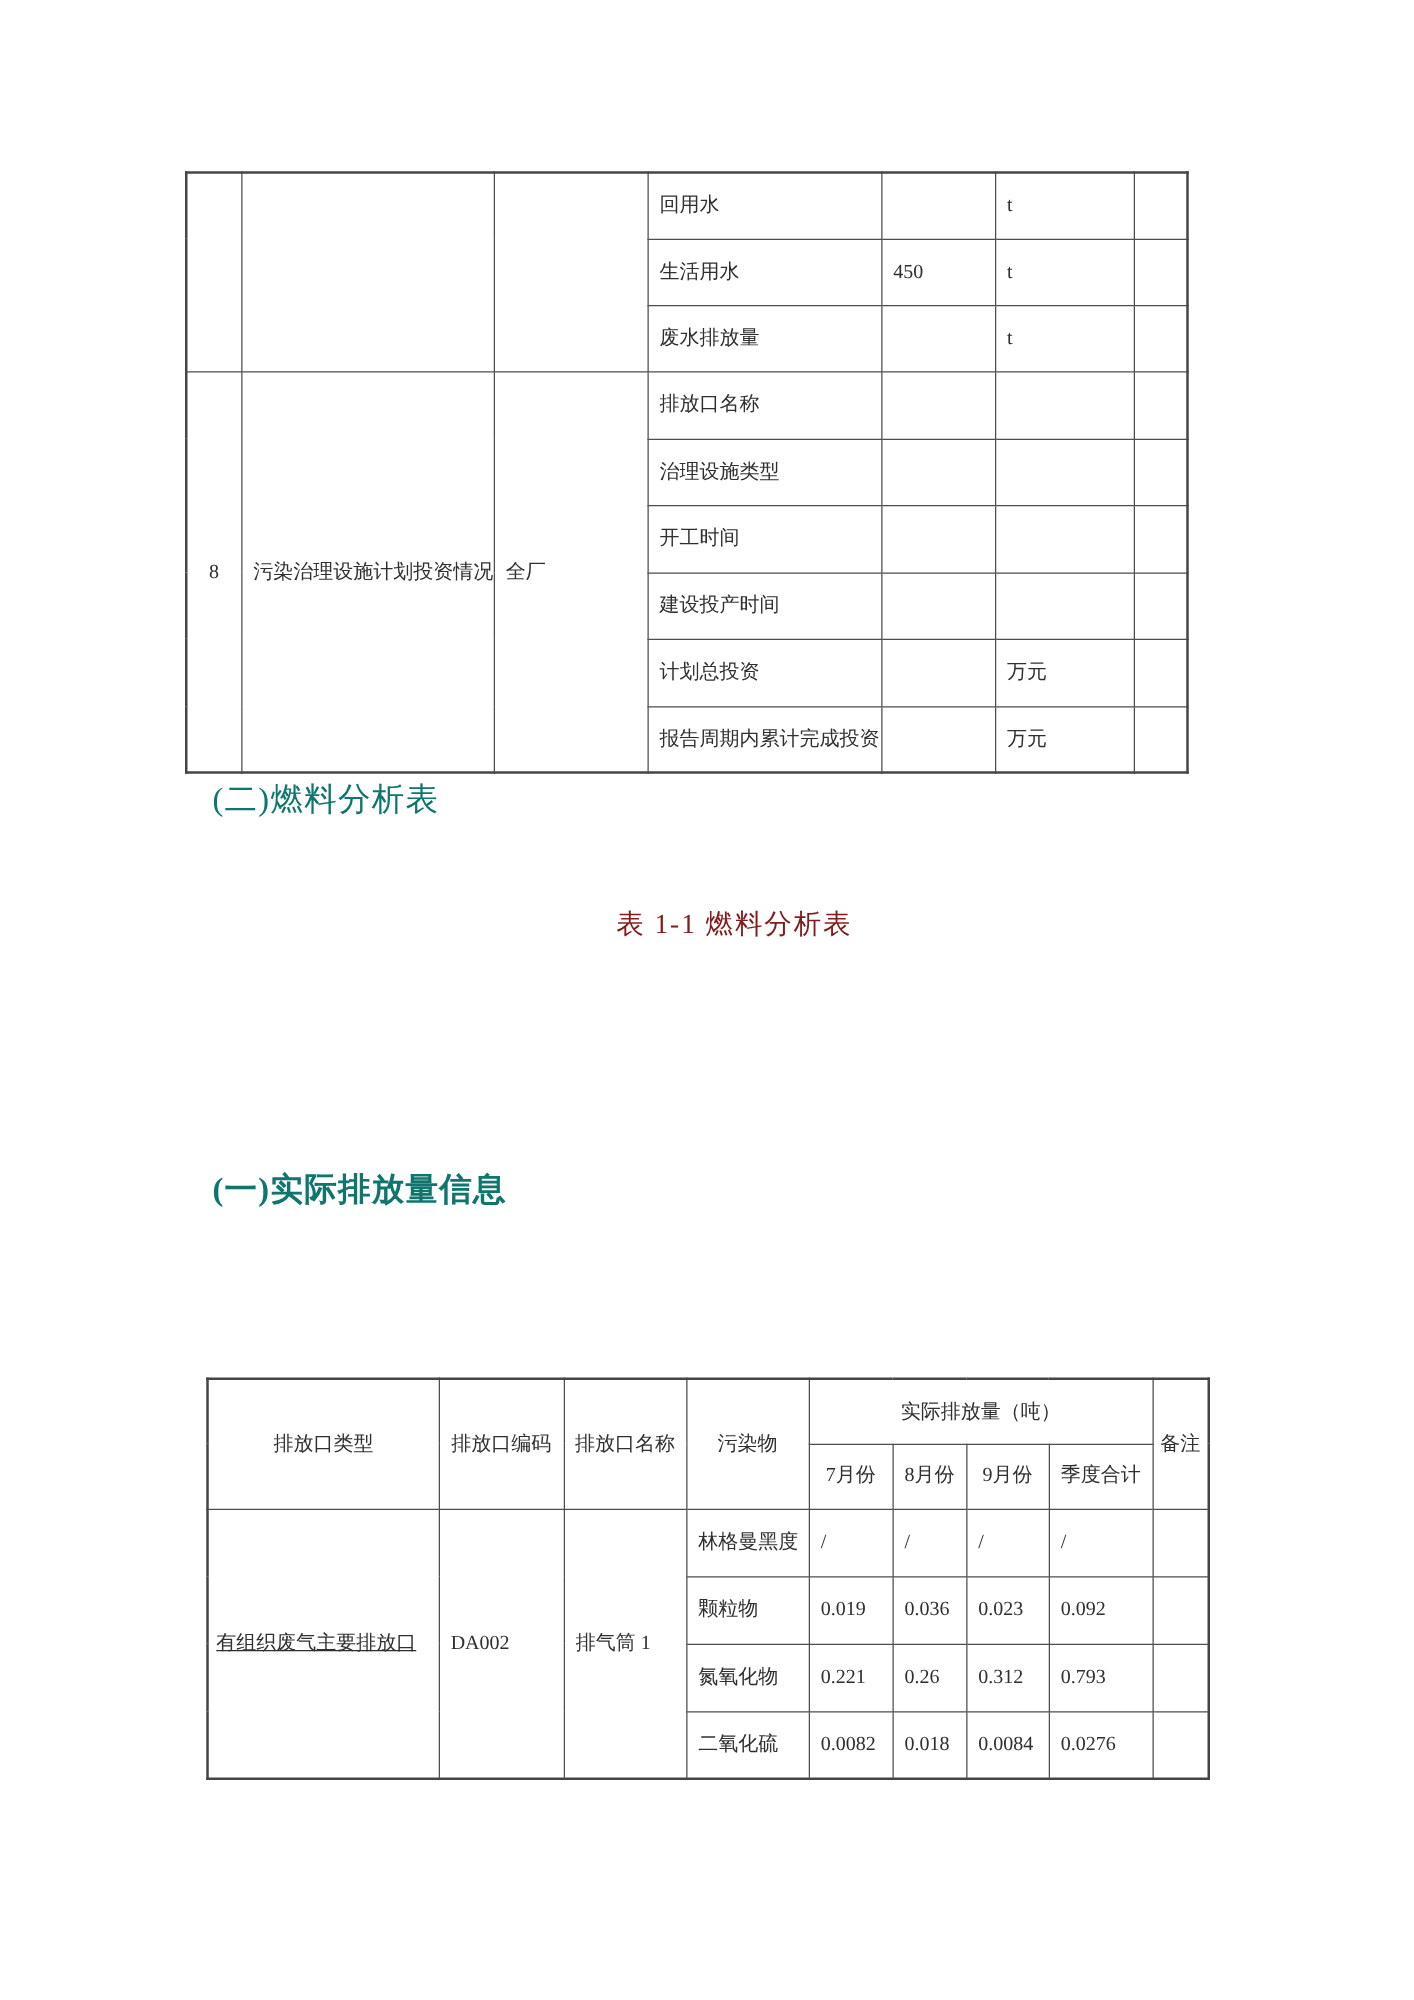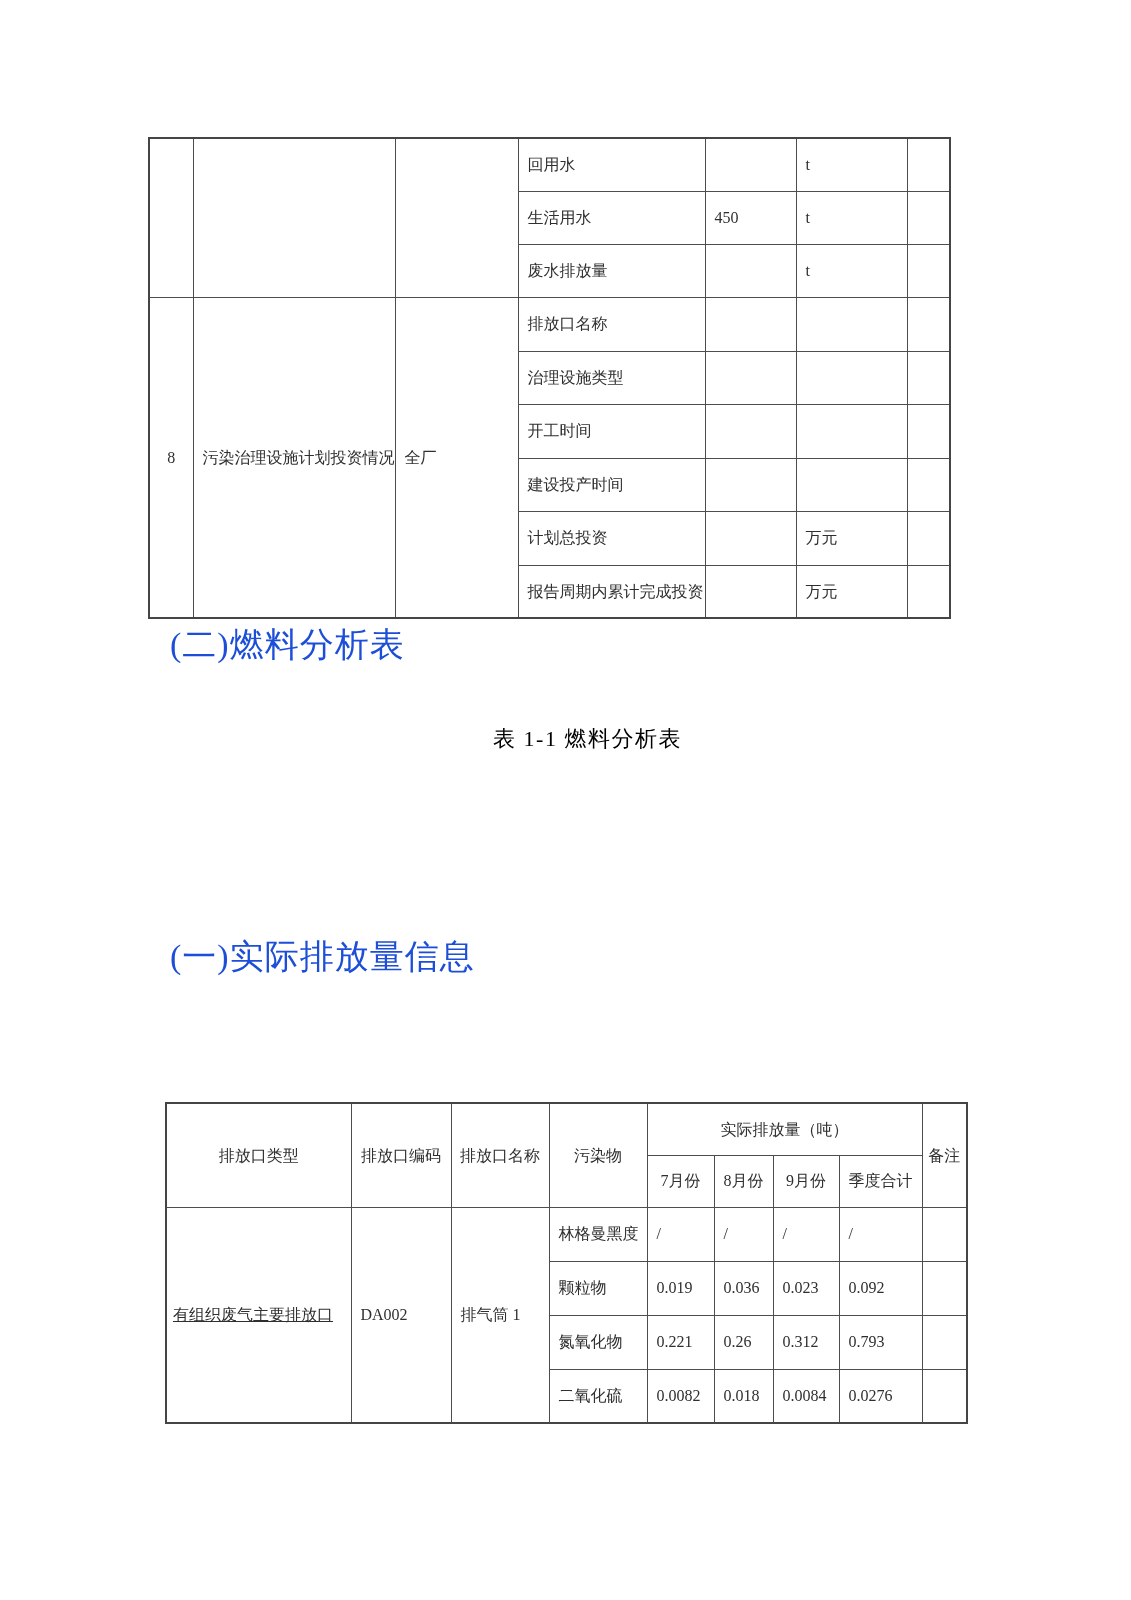--- a/index.html
+++ b/index.html
@@ -9,30 +9,30 @@
     color:#2f2f2f; overflow:hidden;
   }
   table { border-collapse:collapse; table-layout:fixed; position:absolute; border:2px solid #454545; }
   td {
     border:1px solid #4d4d4d; font-size:16px; vertical-align:middle;
     padding:0 2px 0 9px; white-space:nowrap; overflow:hidden; line-height:1.2;
   }
   td.ctr { text-align:center; padding:0 1px; }
   td.pad6 { padding-left:6px;text-decoration:underline; }
   .heading2 {
-    position:absolute; left:170px; font-size:34px; letter-spacing:1px;
-    color:#1d4ed8;
+    position:absolute; left:170px; font-size:26px; letter-spacing:1px;
+    color:#0f766e;
   }
   .chapter {
     position:absolute; left:170px; top:861px; font-size:31px; font-weight:bold;
     letter-spacing:6px; color:#1f1f1f; line-height:38px;
   }
   .caption {
     position:absolute; left:186px; width:803px; text-align:center;
-    font-size:22px; letter-spacing:1.5px; color:#000000;
+    font-size:22px; letter-spacing:1.5px; color:#7f1d1d;
   }
 </style>
 </head>
 <body>
 
 <div class="page">
 
   <table style="left:148px; top:137px; width:801px;">
     <colgroup>
       <col style="width:44px">
@@ -106,21 +106,21 @@
     </tr>
   </tbody>
     </table>
 
   <div class="heading2" style="top:622px;">(二)燃料分析表</div>
 
   <div class="caption" style="top:724px;">表 1-1 燃料分析表</div>
 
 
 
-  <div class="heading2" style="top:934px;">(一)实际排放量信息</div>
+  <div class="heading2" style="top:934px;font-weight:bold;">(一)实际排放量信息</div>
 
 
   <table style="left:165px; top:1102px; width:801px;">
     <colgroup>
       <col style="width:185px">
         <col style="width:100px">
         <col style="width:98px">
         <col style="width:98px">
       <col style="width:67px">
         <col style="width:59px">

